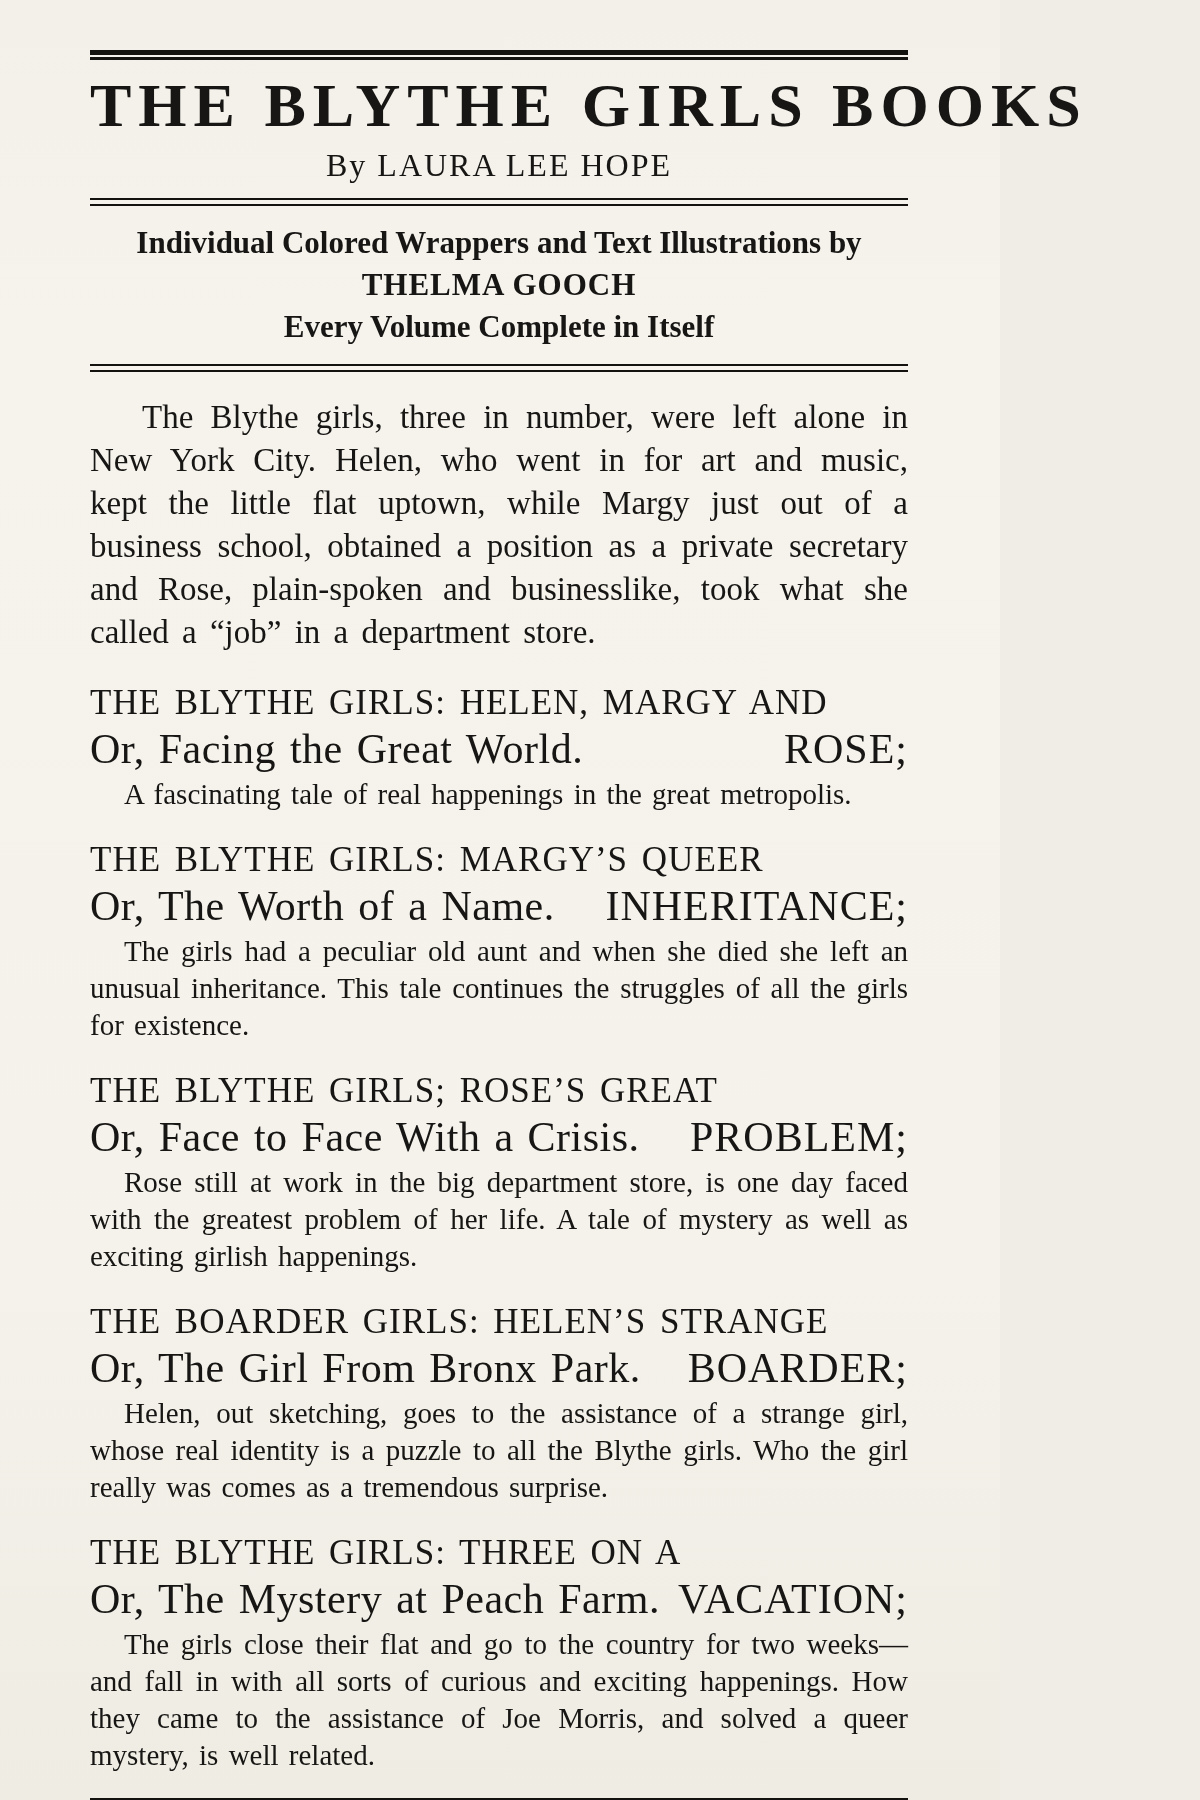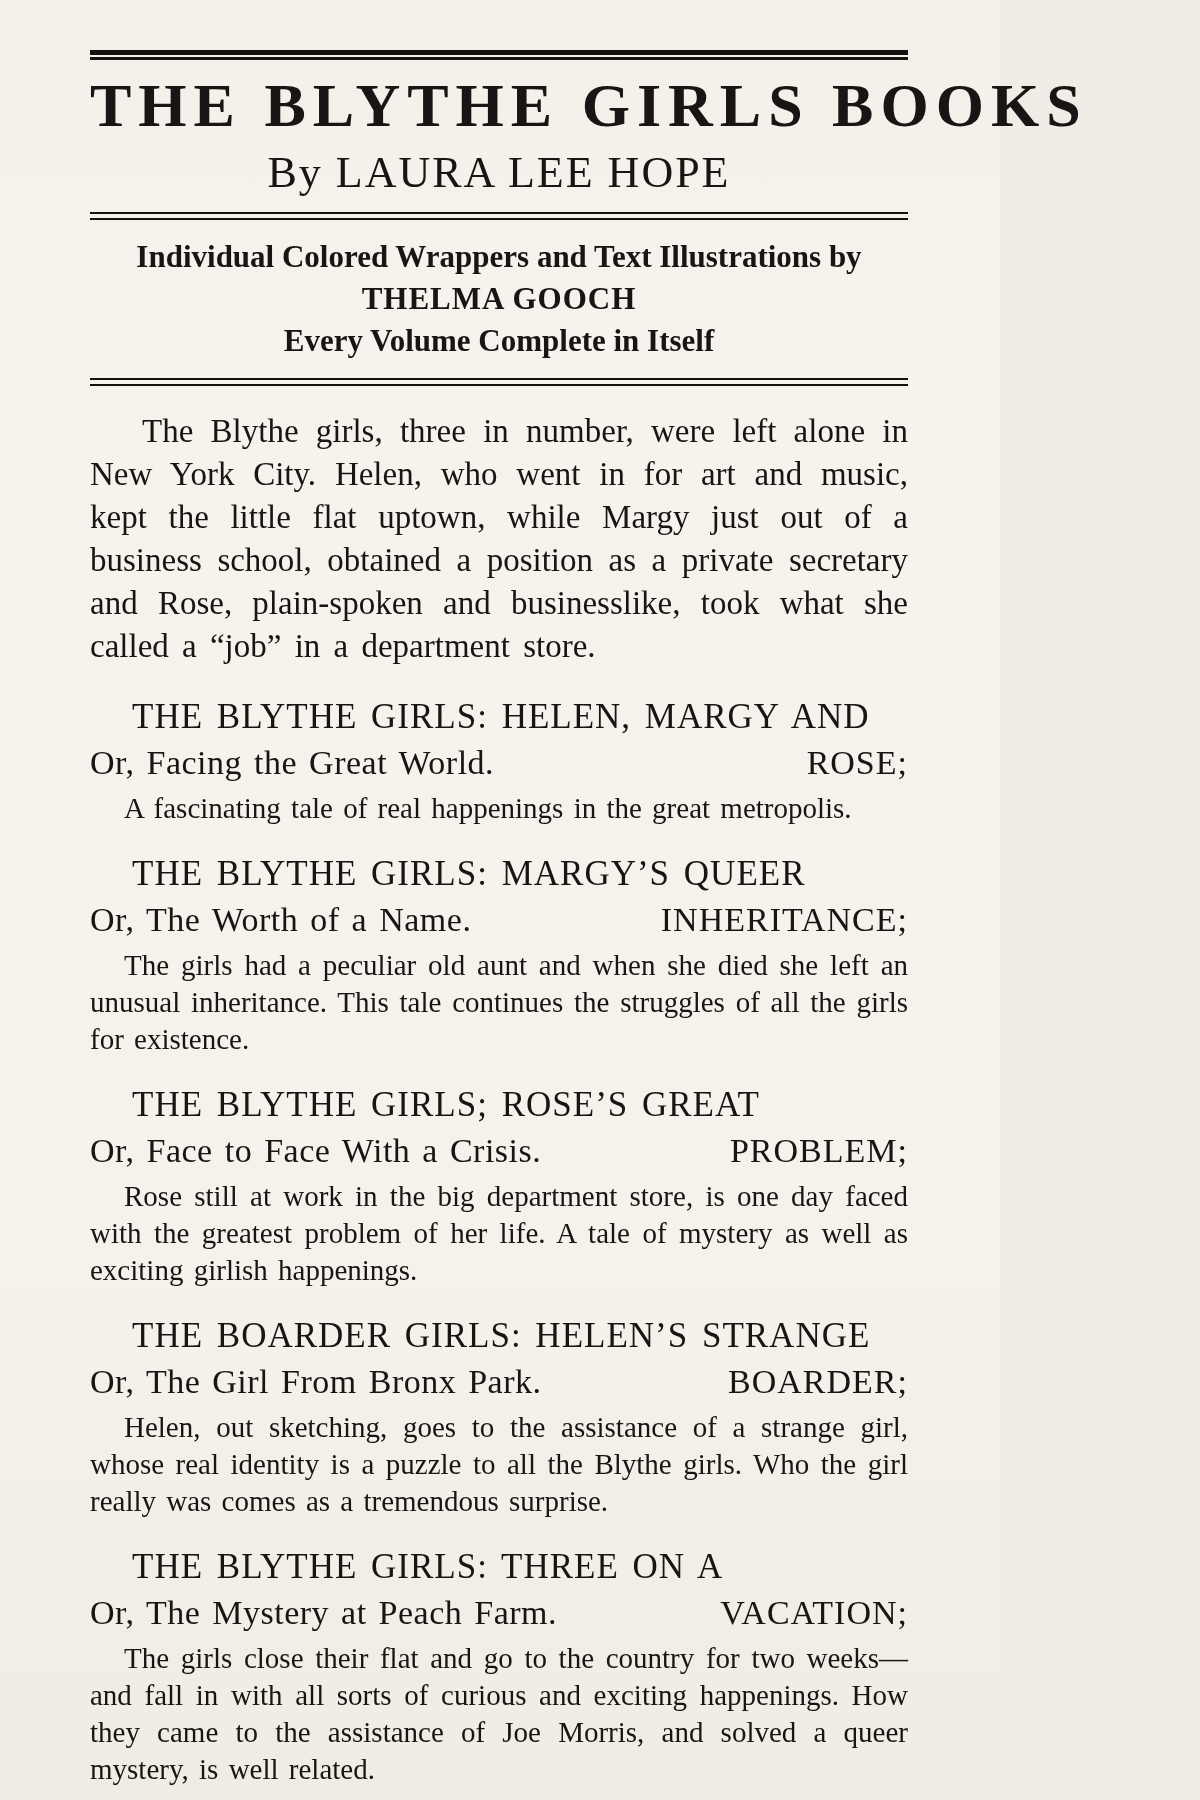--- a/index.html
+++ b/index.html
@@ -40,21 +40,21 @@
   .title {
     margin-top: 10px;
     font-size: 62px;
     font-weight: 700;
     letter-spacing: 7px;
     text-align: center;
     white-space: nowrap;
   }
   .byline {
     margin-top: 6px;
-    font-size: 44px;
+    font-size: 32px;
     letter-spacing: 2px;
     text-align: center;
   }
   .rule-after-byline { margin-top: 14px; }
 
   .credit-block {
     margin-top: 16px;
     text-align: center;
     font-weight: 700;
   }
@@ -77,27 +77,26 @@
   .books { margin-top: 26px; }
 
   .book { margin-bottom: 24px; }
 
   .book-title-line1 {
     font-size: 35px;
     line-height: 46px;
     letter-spacing: 1px;
     word-spacing: 4px;
     white-space: nowrap;
-    margin-left: 42px;
   }
   .book-title-line2 {
     display: flex;
     justify-content: space-between;
     align-items: baseline;
-    font-size: 34px;
+    font-size: 42px;
     line-height: 46px;
   }
   .book-or { letter-spacing: 0.5px; word-spacing: 3px; }
   .book-title-end { letter-spacing: 1px; text-align: center; }
 
   .book-desc {
     margin-top: 4px;
     font-size: 29px;
     line-height: 37px;
     text-align: justify;

